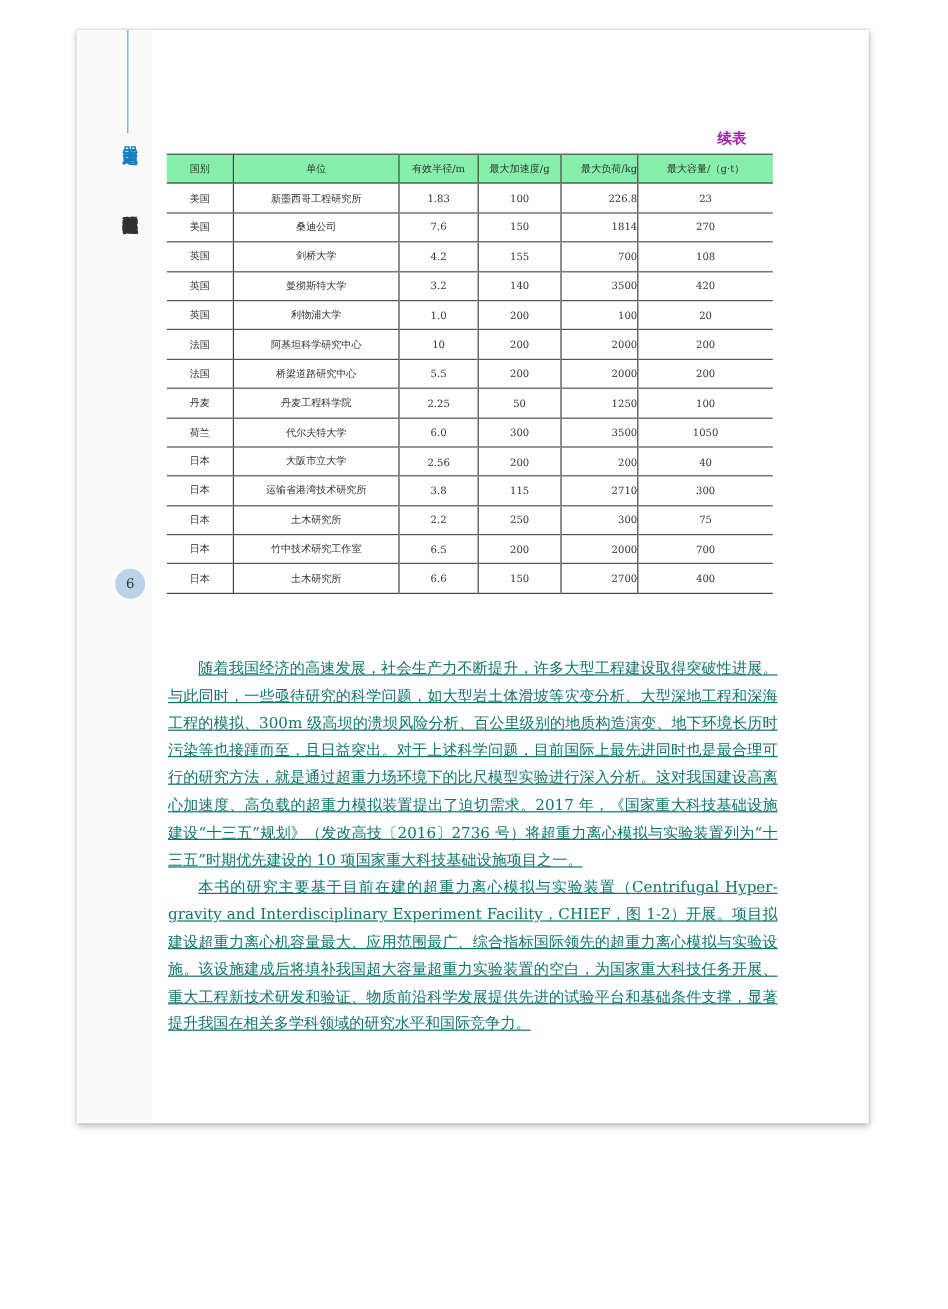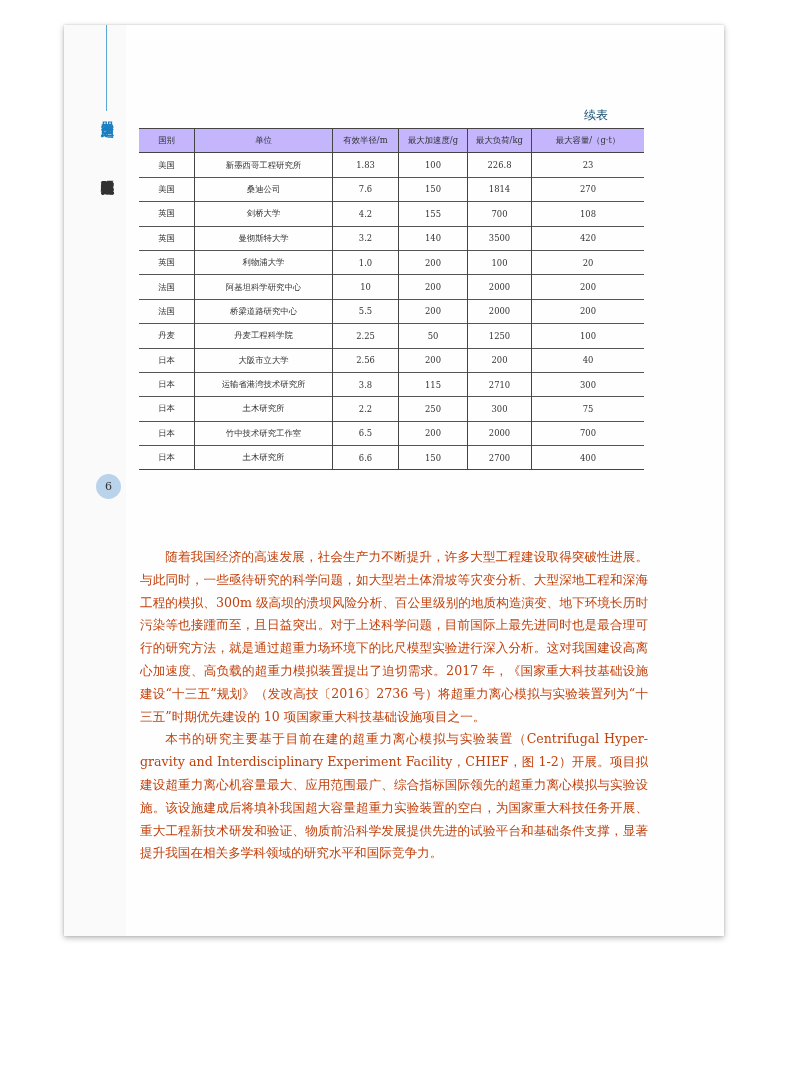--- a/index.html
+++ b/index.html
@@ -57,59 +57,60 @@
     width: 25px; height: 25px;
     border-radius: 50%;
     background: #b9d3ea;
     color: #333;
     font-size: 11px;
     text-align: center;
     line-height: 25px;
   }
   .continued {
     position: absolute;
-    left: 520px; top: 82px;
+    left: 534px; top: 82px;
     font-family: "DejaVu Sans", sans-serif;
     font-size: 12px;
-    font-weight: normal;
-    color: #0c4a6e;
+    font-weight: bold;
+    color: #a21caf;
   }
   table.data {
     position: absolute;
     left: 75px; top: 103px;
     width: 505px;
     border-collapse: collapse;
     font-size: 8.4px;
     color: #333;
   }
   table.data th, table.data td {
     height: 23.4px;
     padding: 0;
     text-align: center;
     vertical-align: middle;
     font-weight: normal;
     white-space: nowrap;
   }
-  table.data thead tr { background: #c4b5fd; border-top: 1.6px solid #444; border-bottom: 1.6px solid #444; }
+  table.data thead tr { background: #86efac; border-top: 1.6px solid #444; border-bottom: 1.6px solid #444; }
   table.data tbody tr { border-bottom: 1px solid #555; }
   table.data tbody tr:last-child { border-bottom: 1.6px solid #444; }
   table.data th + th, table.data td + td { border-left: 1px solid #444; }
   table.data th:first-child, table.data td:first-child { width: 55px; }
   table.data th:nth-child(2), table.data td:nth-child(2) { width: 137px; font-family: Liberation Serif, serif; }
   table.data th:nth-child(3), table.data td:nth-child(3) { width: 65px; }
   table.data th:nth-child(4), table.data td:nth-child(4) { width: 68px; }
-  table.data th:nth-child(5), table.data td:nth-child(5) { width: 63px; }
+  table.data th:nth-child(5), table.data td:nth-child(5) { width: 63px; text-align: right; }
   .body-text {
     position: absolute;
     left: 76px; top: 521px;
     width: 508px;
     font-size: 12.6px;
     line-height: 22.8px;
-    color: #c2410c;
+    color: #0f766e;
     text-align: justify;
+    text-decoration: underline;
   }
   .body-text p { margin: 0; text-indent: 2em; text-align: justify; }
 </style>
 </head>
 <body>
 
 <div class="page">
   <div class="side-strip">
     <div class="side-line"></div>
     <div class="series-title">国之重器</div>
@@ -189,20 +190,28 @@
         </tr>
         <tr>
           <td>丹麦</td>
           <td>丹麦工程科学院</td>
           <td>2.25</td>
           <td>50</td>
           <td>1250</td>
           <td>100</td>
         </tr>
         <tr>
+          <td>荷兰</td>
+          <td>代尔夫特大学</td>
+          <td>6.0</td>
+          <td>300</td>
+          <td>3500</td>
+          <td>1050</td>
+        </tr>
+        <tr>
           <td>日本</td>
           <td>大阪市立大学</td>
           <td>2.56</td>
           <td>200</td>
           <td>200</td>
           <td>40</td>
         </tr>
         <tr>
           <td>日本</td>
           <td>运输省港湾技术研究所</td>

